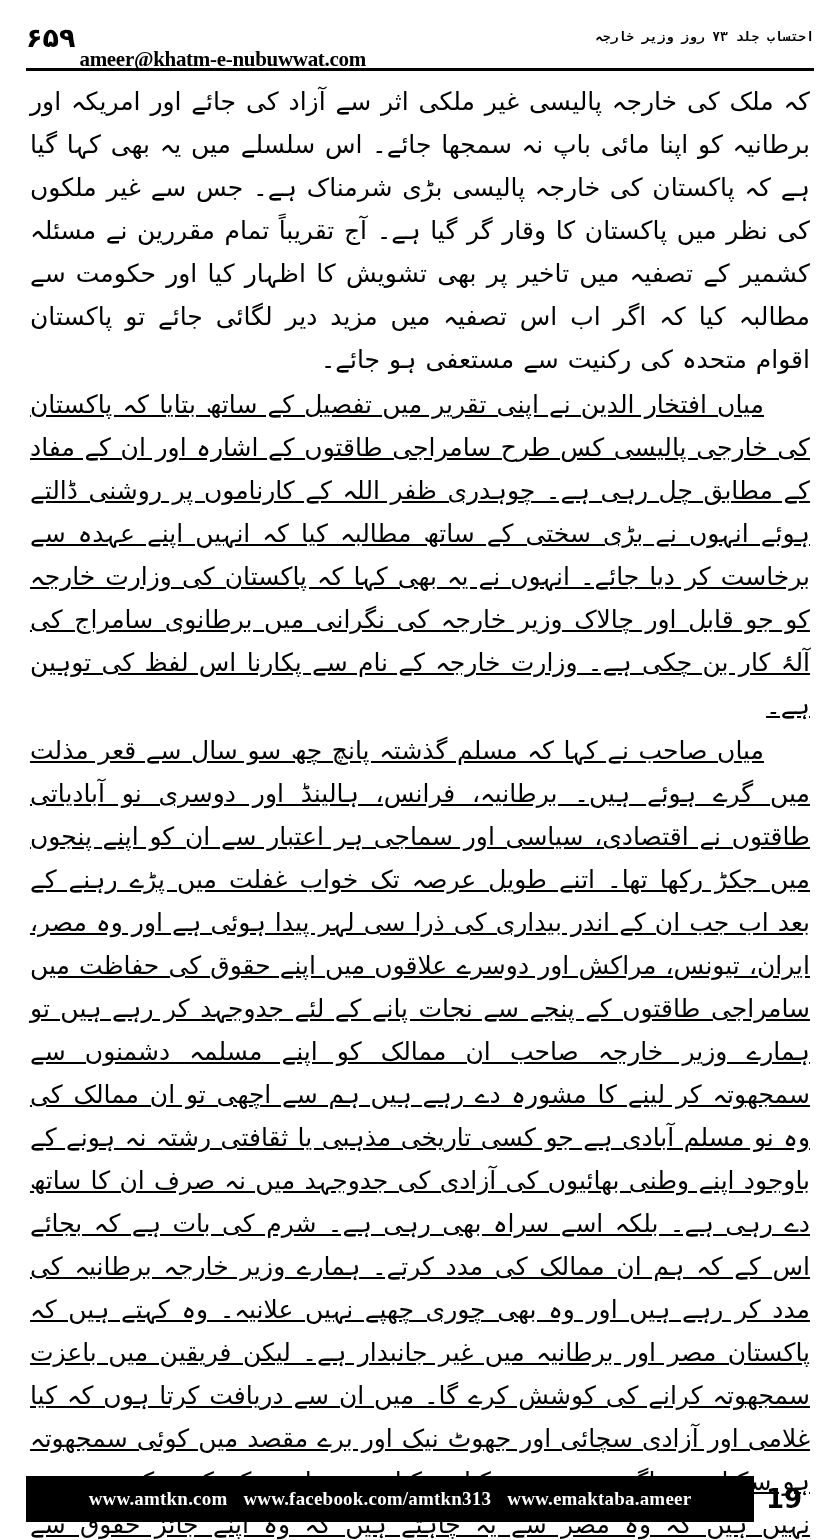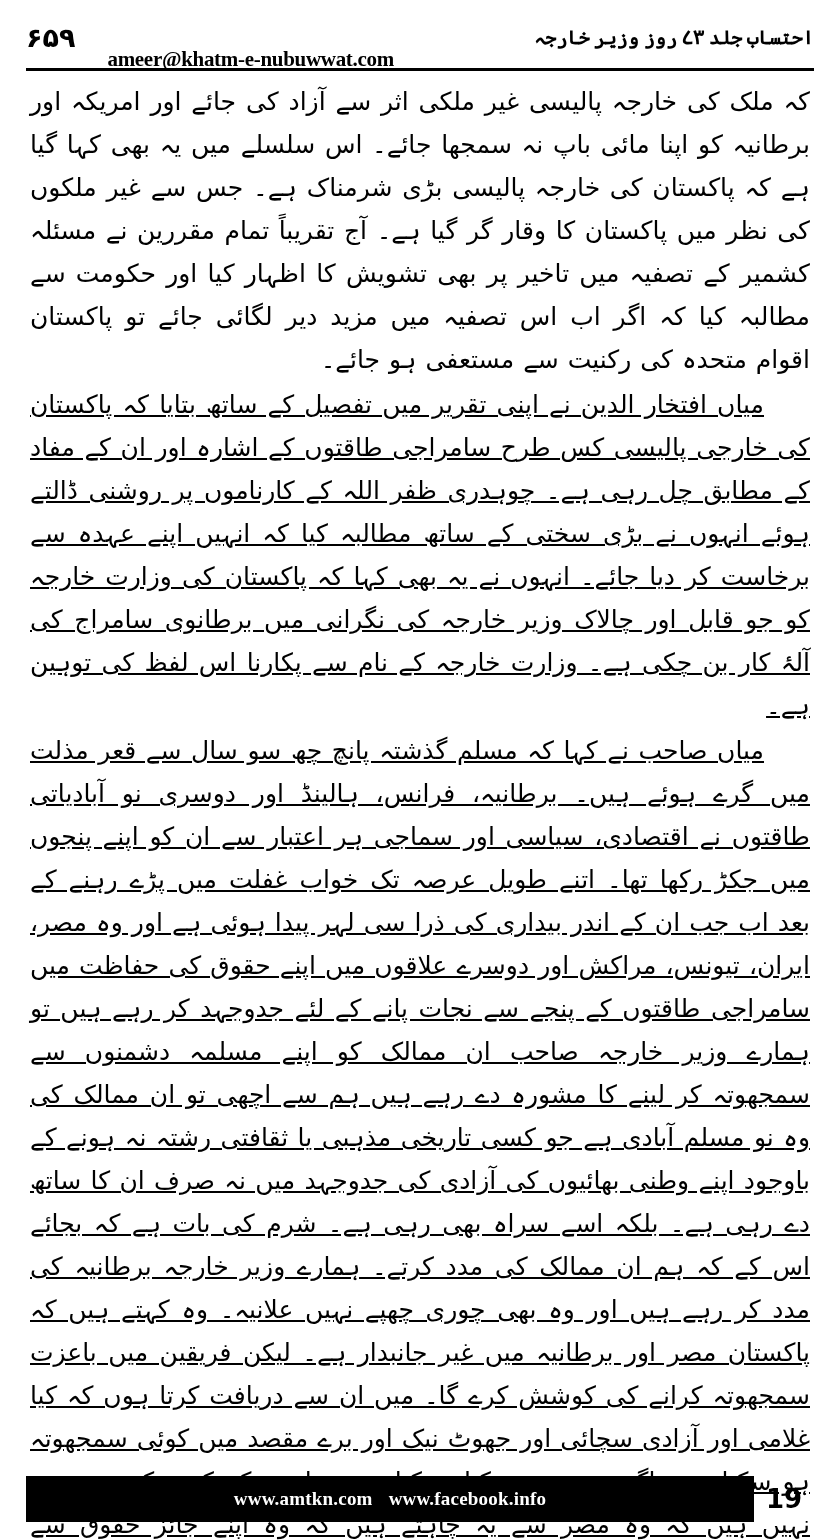--- a/index.html
+++ b/index.html
@@ -22,32 +22,32 @@
     top: 12px;
     left: 26px;
     right: 26px;
     height: 50px;
     display: flex;
     align-items: center;
     justify-content: space-between;
     direction: rtl;
   }
   .header-right {
-    font-family: Liberation Serif, serif;
-    font-size: 19px;
+    font-family: Liberation Mono, monospace;
+    font-size: 13px;
     font-weight: bold;
     color: #000;
     letter-spacing: 0px;
     direction: rtl;
     white-space: nowrap;
   }
   .header-left {
     display: flex;
     align-items: center;
-    gap: 32px;
+    gap: 4px;
     direction: ltr;
   }
   .page-number {
     font-size: 27px;
     font-weight: bold;
     color: #000;
     font-family: "DejaVu Sans", sans-serif;
     direction: rtl;
   }
   .email {
@@ -146,17 +146,18 @@
   <div class="body">
     <p class="para">کہ ملک کی خارجہ پالیسی غیر ملکی اثر سے آزاد کی جائے اور امریکہ اور برطانیہ کو اپنا مائی باپ نہ سمجھا جائے۔ اس سلسلے میں یہ بھی کہا گیا ہے کہ پاکستان کی خارجہ پالیسی بڑی شرمناک ہے۔ جس سے غیر ملکوں کی نظر میں پاکستان کا وقار گر گیا ہے۔ آج تقریباً تمام مقررین نے مسئلہ کشمیر کے تصفیہ میں تاخیر پر بھی تشویش کا اظہار کیا اور حکومت سے مطالبہ کیا کہ اگر اب اس تصفیہ میں مزید دیر لگائی جائے تو پاکستان اقوام متحدہ کی رکنیت سے مستعفی ہو جائے۔</p>
     <p class="para indent">میاں افتخار الدین نے اپنی تقریر میں تفصیل کے ساتھ بتایا کہ پاکستان کی خارجی پالیسی کس طرح سامراجی طاقتوں کے اشارہ اور ان کے مفاد کے مطابق چل رہی ہے۔ چوہدری ظفر اللہ کے کارناموں پر روشنی ڈالتے ہوئے انہوں نے بڑی سختی کے ساتھ مطالبہ کیا کہ انہیں اپنے عہدہ سے برخاست کر دیا جائے۔ انہوں نے یہ بھی کہا کہ پاکستان کی وزارت خارجہ کو جو قابل اور چالاک وزیر خارجہ کی نگرانی میں برطانوی سامراج کی آلۂ کار بن چکی ہے۔ وزارت خارجہ کے نام سے پکارنا اس لفظ کی توہین ہے۔</p>
     <p class="para indent">میاں صاحب نے کہا کہ مسلم گذشتہ پانچ چھ سو سال سے قعر مذلت میں گرے ہوئے ہیں۔ برطانیہ، فرانس، ہالینڈ اور دوسری نو آبادیاتی طاقتوں نے اقتصادی، سیاسی اور سماجی ہر اعتبار سے ان کو اپنے پنجوں میں جکڑ رکھا تھا۔ اتنے طویل عرصہ تک خواب غفلت میں پڑے رہنے کے بعد اب جب ان کے اندر بیداری کی ذرا سی لہر پیدا ہوئی ہے اور وہ مصر، ایران، تیونس، مراکش اور دوسرے علاقوں میں اپنے حقوق کی حفاظت میں سامراجی طاقتوں کے پنجے سے نجات پانے کے لئے جدوجہد کر رہے ہیں تو ہمارے وزیر خارجہ صاحب ان ممالک کو اپنے مسلمہ دشمنوں سے سمجھوتہ کر لینے کا مشورہ دے رہے ہیں ہم سے اچھی تو ان ممالک کی وہ نو مسلم آبادی ہے جو کسی تاریخی مذہبی یا ثقافتی رشتہ نہ ہونے کے باوجود اپنے وطنی بھائیوں کی آزادی کی جدوجہد میں نہ صرف ان کا ساتھ دے رہی ہے۔ بلکہ اسے سراہ بھی رہی ہے۔ شرم کی بات ہے کہ بجائے اس کے کہ ہم ان ممالک کی مدد کرتے۔ ہمارے وزیر خارجہ برطانیہ کی مدد کر رہے ہیں اور وہ بھی چوری چھپے نہیں علانیہ۔ وہ کہتے ہیں کہ پاکستان مصر اور برطانیہ میں غیر جانبدار ہے۔ لیکن فریقین میں باعزت سمجھوتہ کرانے کی کوشش کرے گا۔ میں ان سے دریافت کرتا ہوں کہ کیا غلامی اور آزادی سچائی اور جھوٹ نیک اور برے مقصد میں کوئی سمجھوتہ ہو سکتا ہے۔ اگر نہیں ہو سکتا تو کیا وزیر خارجہ کے کہنے کے یہ معنی نہیں ہیں کہ وہ مصر سے یہ چاہتے ہیں کہ وہ اپنے جائز حقوق سے برطانیہ کی خاطر دستبردار ہو جائے۔</p>
   </div>
 
   <div class="footer">
     <div class="footer-page">19</div>
     <div class="footer-bar">
       <span>www.amtkn.com</span>
-      <span>www.facebook.info</span>
+      <span>www.facebook.com/amtkn313</span>
+      <span>www.emaktaba.ameer</span>
     </div>
   </div>
 
 </div>
 
 </body></html>

